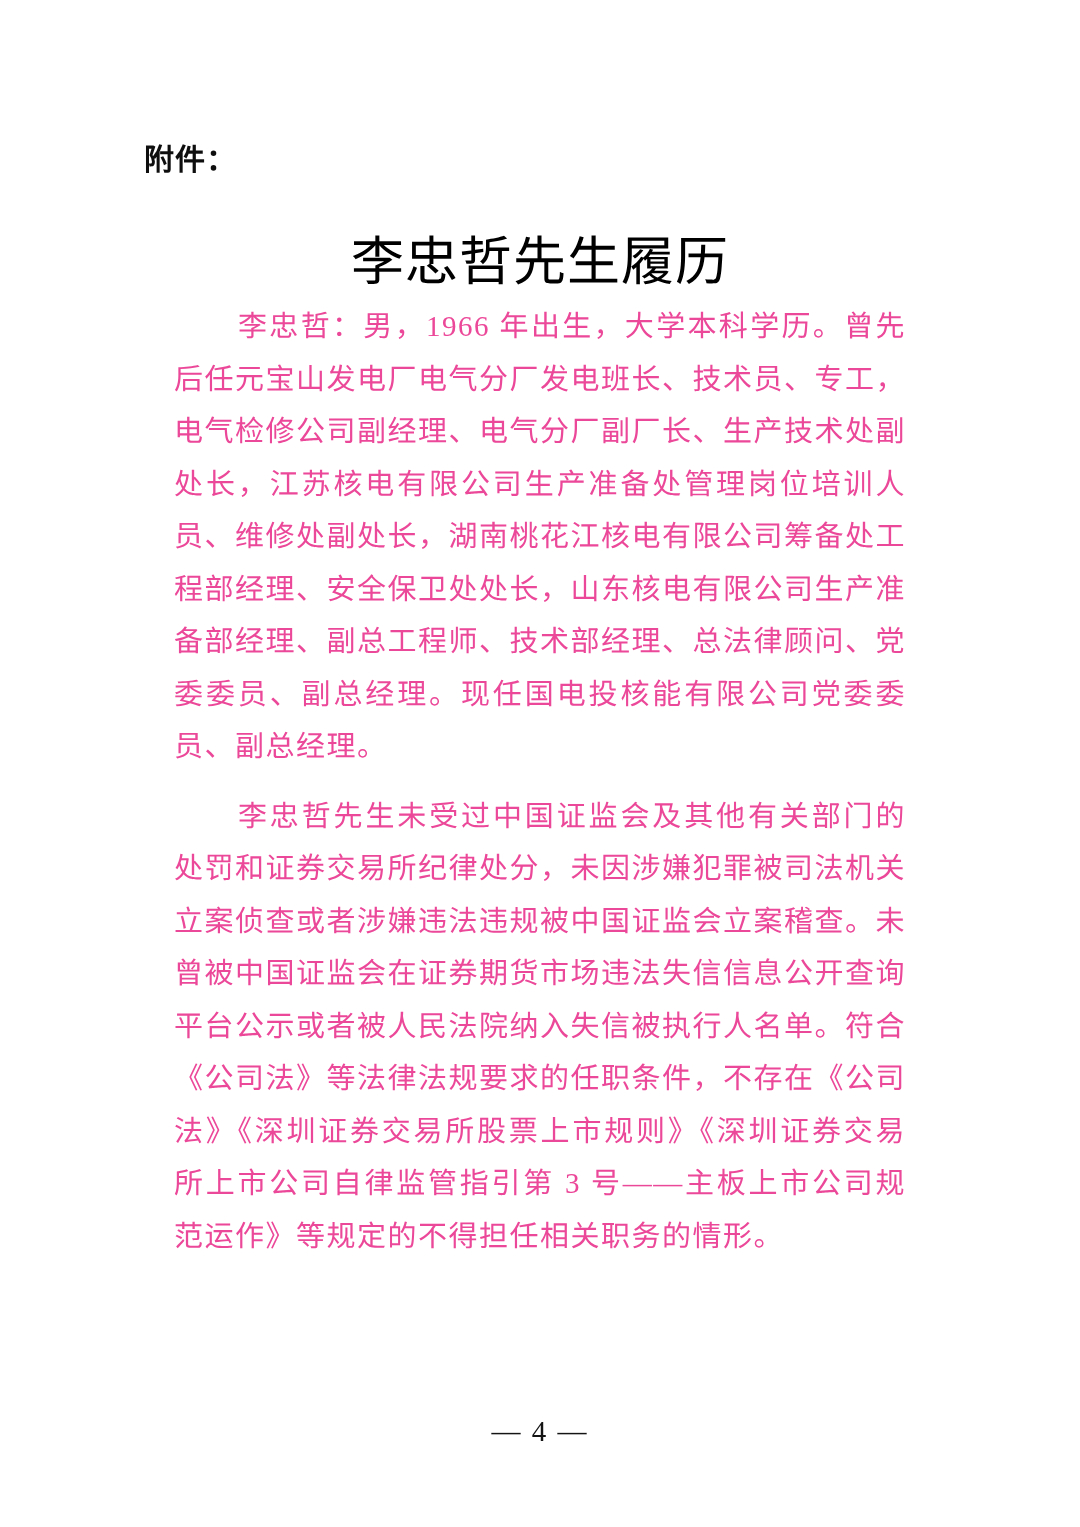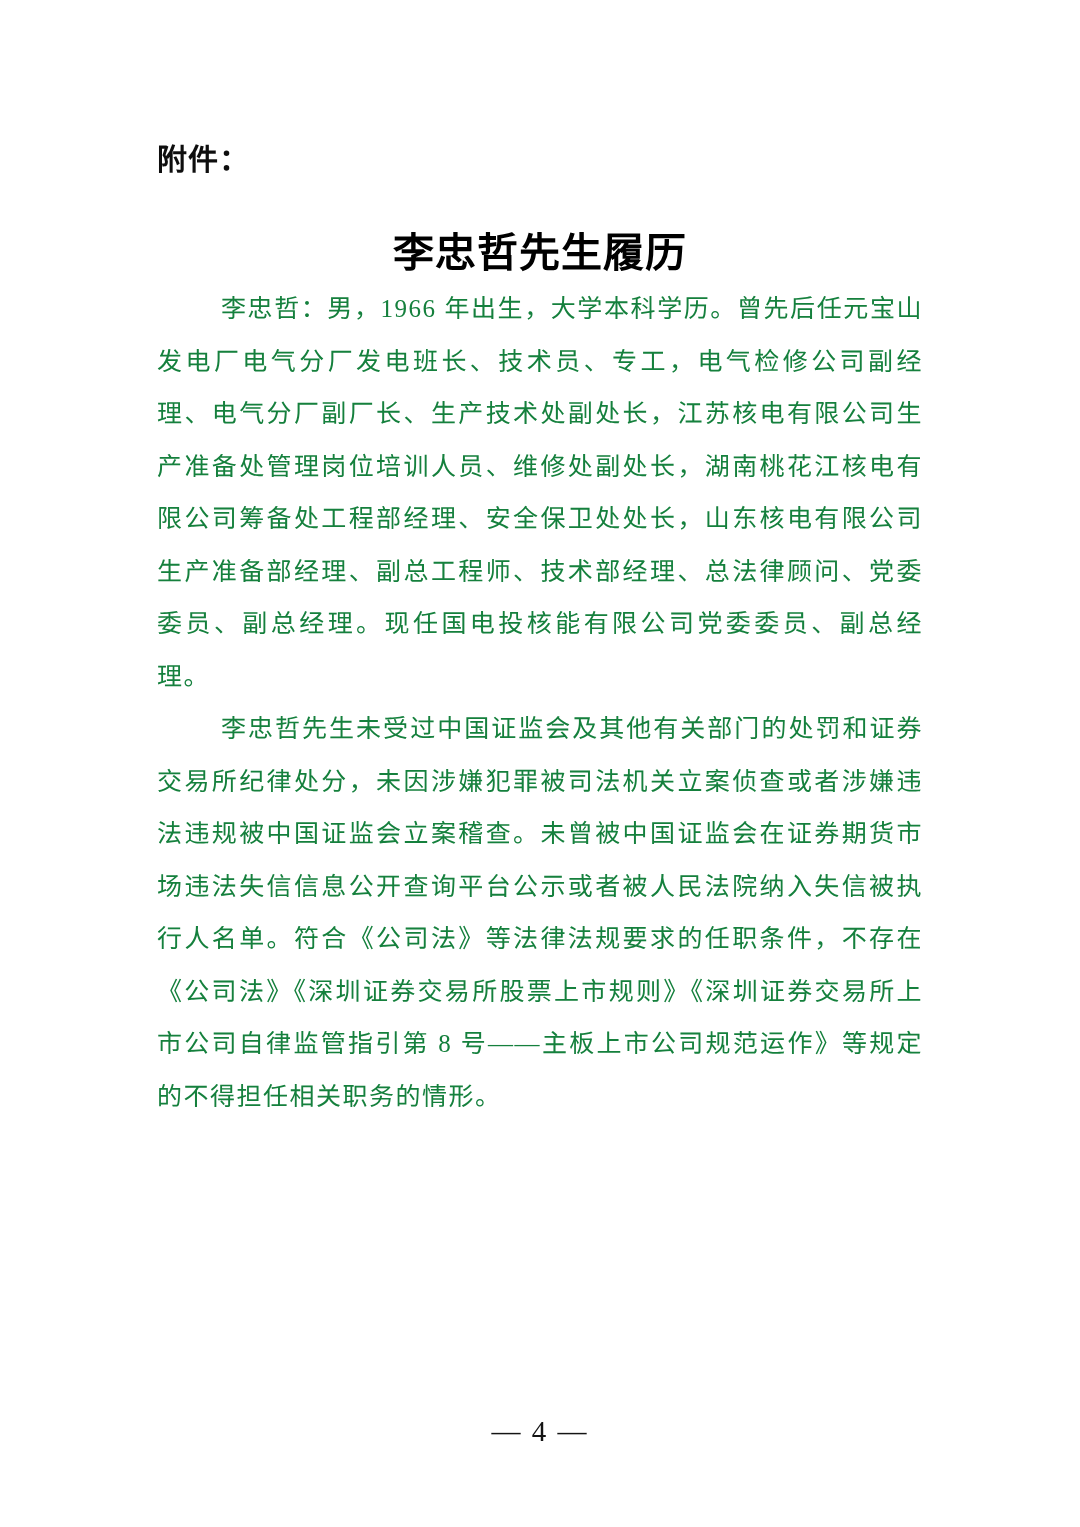--- a/index.html
+++ b/index.html
@@ -11,56 +11,56 @@
     position: relative;
     width: 1080px;
     height: 1527px;
     background: #ffffff;
     color: #111111;
     overflow: hidden;
     font-family: "Liberation Serif", serif;
   }
   .attachment-label {
     position: absolute;
-    left: 157px;
+    left: 144px;
     top: 141px;
     font-family: "Liberation Sans", "DejaVu Sans", sans-serif;
     font-weight: 700;
     font-size: 30px;
     line-height: 38px;
     letter-spacing: 1px;
     color: #0e0e0e;
   }
   .doc-title {
     position: absolute;
     left: 0;
     top: 201px;
     width: 1080px;
     text-align: center;
     font-family: "Liberation Serif", "DejaVu Serif", serif;
-    font-weight: 700;
-    font-size: 41px;
+    font-weight: 400;
+    font-size: 53px;
     line-height: 50px;
     letter-spacing: 1px;
     color: #000000;
   }
   .doc-body {
     position: absolute;
     left: 157px;
     top: 283px;
     width: 766px;
   }
   .doc-body p {
-    margin: 0;
+    margin: 17px;
     font-family: "Liberation Serif", "DejaVu Serif", serif;
     font-weight: 400;
-    font-size: 25px;
+    font-size: 29px;
     line-height: 52.5px;
     letter-spacing: 1.5px;
-    color: #15803d;
+    color: #ec4899;
     text-align: justify;
     text-justify: inter-ideograph;
     text-indent: 64px;
   }
   .page-footer {
     position: absolute;
     left: 0;
     top: 1405px;
     width: 1080px;
     text-align: center;
@@ -75,20 +75,20 @@
 <body>
 
 <div class="page">
 
   <div class="attachment-label">附件：</div>
 
   <h1 class="doc-title">李忠哲先生履历</h1>
 
   <div class="doc-body">
     <p>李忠哲：男，1966 年出生，大学本科学历。曾先后任元宝山发电厂电气分厂发电班长、技术员、专工，电气检修公司副经理、电气分厂副厂长、生产技术处副处长，江苏核电有限公司生产准备处管理岗位培训人员、维修处副处长，湖南桃花江核电有限公司筹备处工程部经理、安全保卫处处长，山东核电有限公司生产准备部经理、副总工程师、技术部经理、总法律顾问、党委委员、副总经理。现任国电投核能有限公司党委委员、副总经理。</p>
-    <p>李忠哲先生未受过中国证监会及其他有关部门的处罚和证券交易所纪律处分，未因涉嫌犯罪被司法机关立案侦查或者涉嫌违法违规被中国证监会立案稽查。未曾被中国证监会在证券期货市场违法失信信息公开查询平台公示或者被人民法院纳入失信被执行人名单。符合《公司法》等法律法规要求的任职条件，不存在《公司法》《深圳证券交易所股票上市规则》《深圳证券交易所上市公司自律监管指引第 8 号——主板上市公司规范运作》等规定的不得担任相关职务的情形。</p>
+    <p>李忠哲先生未受过中国证监会及其他有关部门的处罚和证券交易所纪律处分，未因涉嫌犯罪被司法机关立案侦查或者涉嫌违法违规被中国证监会立案稽查。未曾被中国证监会在证券期货市场违法失信信息公开查询平台公示或者被人民法院纳入失信被执行人名单。符合《公司法》等法律法规要求的任职条件，不存在《公司法》《深圳证券交易所股票上市规则》《深圳证券交易所上市公司自律监管指引第 3 号——主板上市公司规范运作》等规定的不得担任相关职务的情形。</p>
   </div>
 
   <div class="page-footer">
     <span>— 4 —</span>
   </div>
 
 </div>
 
 </body></html>

